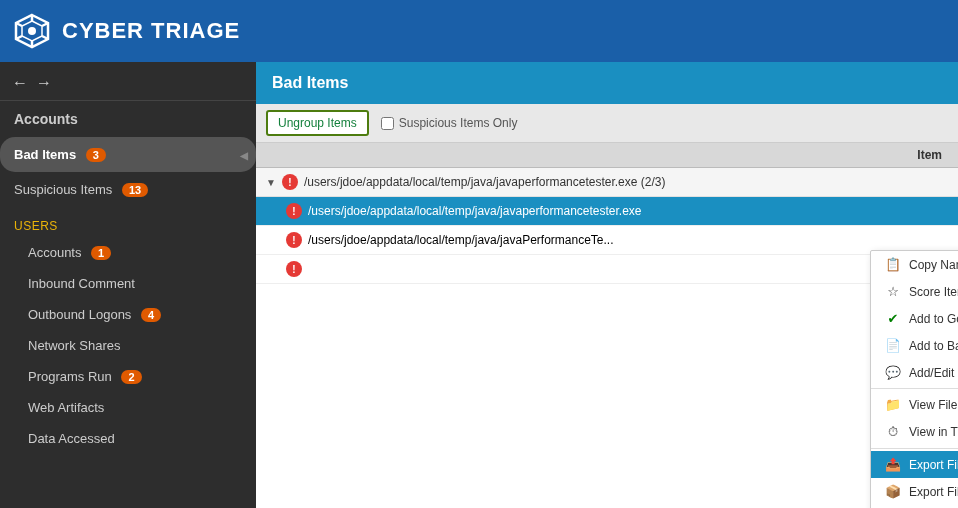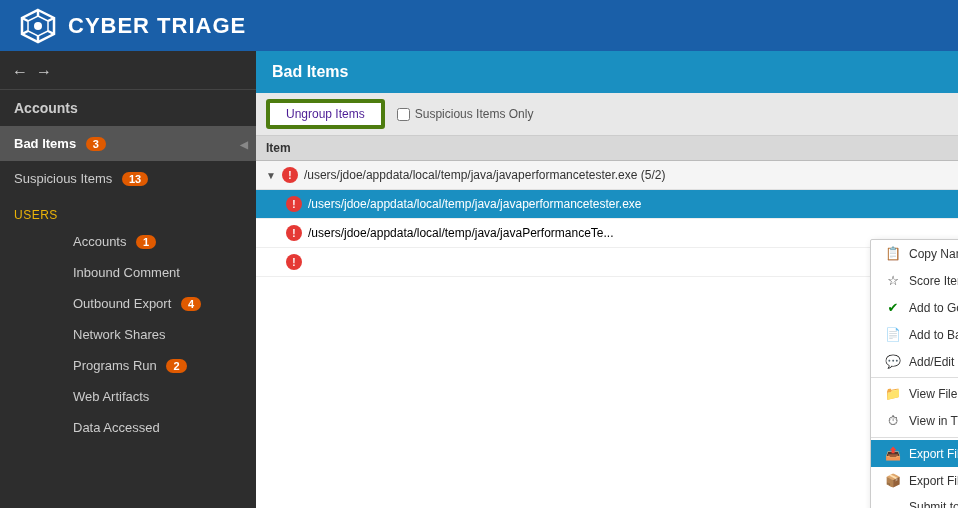--- a/index.html
+++ b/index.html
@@ -1,24 +1,24 @@
 <!DOCTYPE html>
 <html><head>
   <meta charset="utf-8">
   <style>
     * { margin: 0; padding: 0; box-sizing: border-box; }
     body { font-family: Arial, sans-serif; font-size: 13px; width: 958px; height: 508px; overflow: hidden; display: flex; flex-direction: column; }
 
     
     .header {
       background: #1a5fa8;
-      height: 51px;
-      display: flex;
-      align-items: center;
-      padding: 0 20px;
+      height: 62px;
+      display: flex;
+      align-items: center;
+      padding: 0 14px;
       gap: 12px;
       flex-shrink: 0;
     }
     .header-logo {
       width: 36px; height: 36px;
     }
     .header-title {
       color: white;
       font-size: 22px;
       font-weight: bold;
@@ -87,21 +87,20 @@
       letter-spacing: 0.5px;
       margin-top: 4px;
     }
     .sidebar-sub-item {
       padding: 8px 14px 8px 28px;
       color: #ccc;
       cursor: pointer;
       display: flex;
       align-items: center;
       justify-content: space-between;
-      margin-left: 45px;
     }
     .chevron-indicator {
       color: #888;
       font-size: 10px;
       position: absolute;
       right: 8px;
       top: 50%;
       transform: translateY(-50%);
     }
 
@@ -126,42 +125,42 @@
       background: #e8e8e8;
       padding: 6px 10px;
       display: flex;
       align-items: center;
       gap: 12px;
       border-bottom: 1px solid #ccc;
       flex-shrink: 0;
     }
     .btn-ungroup {
       background: white;
-      border: 4px solid #4d7c0f;
+      border: 2px solid #4d7c0f;
       border-radius: 3px;
-      padding: 4px 16px;
-      cursor: pointer;
-      font-size: 12px;
-      color: #4c1d95;
+      padding: 4px 10px;
+      cursor: pointer;
+      font-size: 12px;
+      color: #15803d;
     }
     .checkbox-label {
       display: flex;
       align-items: center;
       gap: 5px;
       color: #555;
       font-size: 12px;
     }
     .table-header {
       background: #d8d8d8;
       padding: 5px 10px;
       font-weight: bold;
       font-size: 12px;
       color: #333;
       border-bottom: 1px solid #bbb;
-      text-align: left;
+      text-align: right;
       padding-right: 16px;
       flex-shrink: 0;
     }
     .table-content {
       flex: 1;
       overflow-y: auto;
       background: white;
     }
     .file-group-header {
       padding: 6px 10px;
@@ -255,21 +254,21 @@
   <div class="sidebar">
     <div class="sidebar-nav-arrows">
       <button class="nav-arrow">←</button>
       <button class="nav-arrow">→</button>
     </div>
 
     <div class="sidebar-item dashboard">
       <span>Accounts</span>
     </div>
 
-    <div class="sidebar-item bad-items" style="position:relative;">
+    <div class="sidebar-item bad-items" style="position:relative;border-radius:15px;">
       <span>
         <span>Bad Items</span>
         <span class="badge">3</span>
       </span>
       <span class="chevron-indicator">◀</span>
     </div>
 
     <div class="sidebar-item">
       <span>
         <span>Suspicious Items</span>
@@ -287,21 +286,21 @@
         <span class="badge">1</span>
       </span>
     </div>
 
     <div class="sidebar-sub-item">
       <span>Inbound Comment</span>
     </div>
 
     <div class="sidebar-sub-item">
       <span>
-        <span>Outbound Export</span>
+        <span>Outbound Logons</span>
         <span class="badge">4</span>
       </span>
     </div>
 
     <div class="sidebar-sub-item">
       <span>Network Shares</span>
     </div>
 
     <div class="sidebar-sub-item">
       <span>
@@ -334,21 +333,21 @@
 
     <div class="table-header">
       <span>Item</span>
     </div>
 
     <div class="table-content">
 
       <div class="file-group-header">
         <span class="triangle-expand">▼</span>
         <span class="icon-error">!</span>
-        <span>/users/jdoe/appdata/local/temp/java/javaperformancetester.exe (5/2)</span>
+        <span>/users/jdoe/appdata/local/temp/java/javaperformancetester.exe (2/3)</span>
       </div>
 
       <div class="file-row selected">
         <span class="icon-error" style="background:#e53935;">!</span>
         <span>/users/jdoe/appdata/local/temp/java/javaperformancetester.exe</span>
       </div>
 
       <div class="file-row">
         <span class="icon-error">!</span>
         <span>/users/jdoe/appdata/local/temp/java/javaPerformanceTe...</span>

